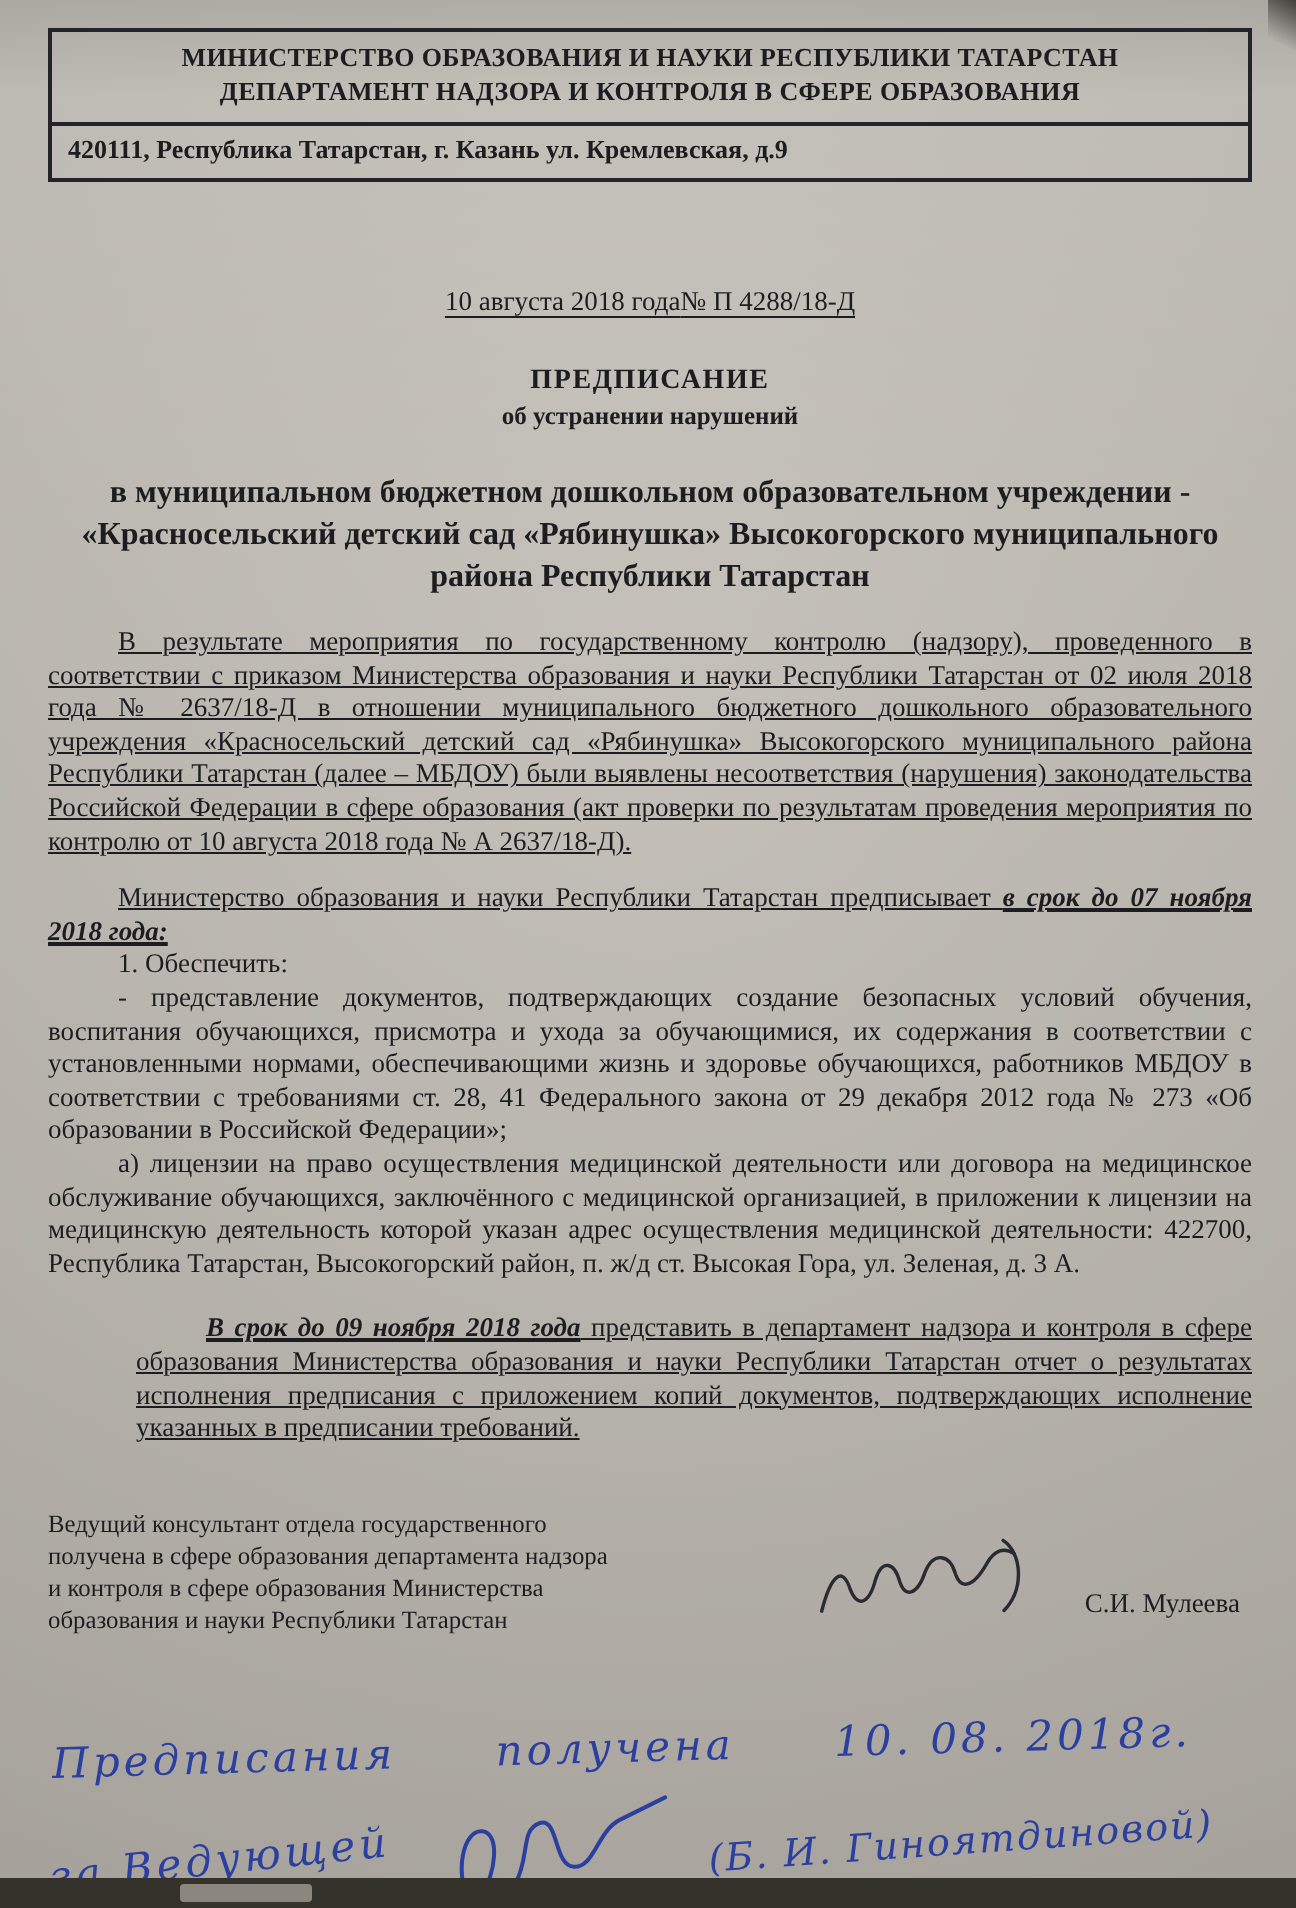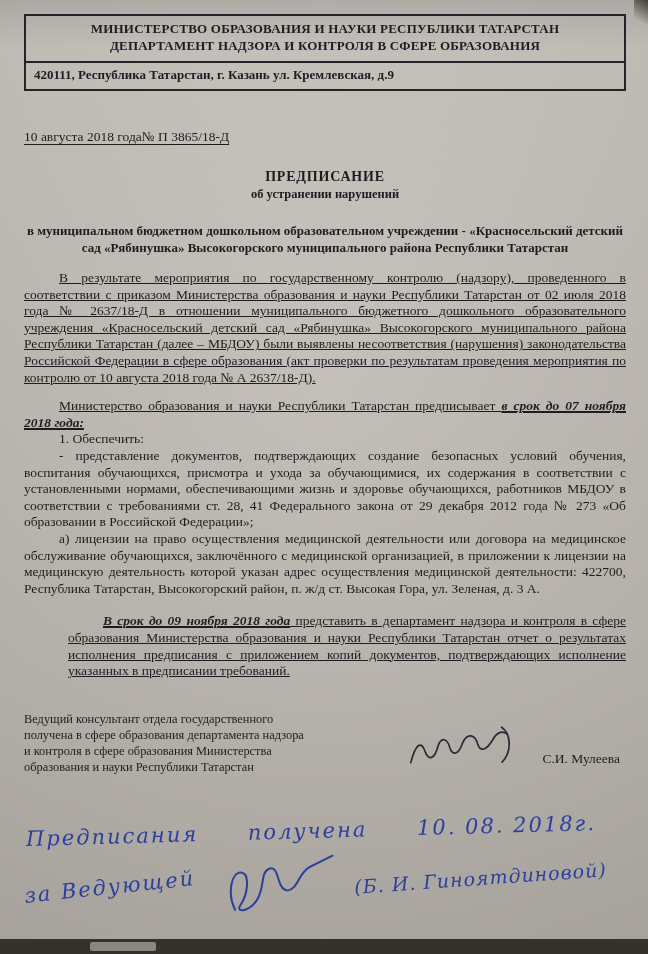--- a/index.html
+++ b/index.html
@@ -11,29 +11,29 @@
       radial-gradient(130% 110% at 50% 38%, rgba(255,255,255,0.10), rgba(0,0,0,0.10)),
       linear-gradient(180deg,#c6c2bb 0%, #beb9b2 35%, #b8b3ac 70%, #afaaa3 100%);
   }
   .content { padding:14px 22px 0 24px; }
 
   .header-box { border:2px solid #23232a; }
   .hrow1 { border-bottom:2px solid #23232a; text-align:center; font-weight:bold;
            font-size:13px; line-height:1.3; padding:5px 10px 6px; letter-spacing:0.2px; }
   .hrow2 { font-size:13px; padding:4px 8px 6px;font-weight:bold; }
 
-  .meta-row { display:flex; justify-content:flex-start; margin-top:38px; font-size:13.5px; }
+  .meta-row { display:flex; justify-content:center; margin-top:52px; font-size:13.5px; }
   .u { text-decoration:underline; text-underline-offset:3px; }
 
   .title { text-align:center; margin-top:24px; font-weight:bold; }
   .title-main { font-size:14px; letter-spacing:0.8px; }
   .title-sub { font-size:12.5px; margin-top:2px; }
 
   .addressee { margin-top:20px; text-align:center; font-weight:bold;
-               font-size:13px; line-height:1.32; }
+               font-size:16px; line-height:1.32; }
 
   .para { margin:0; text-indent:35px; text-align:justify; font-size:13.5px; line-height:1.23; }
   .gap { margin-top:12px;text-decoration:underline; }
   .emph { font-weight:bold; font-style:italic; text-decoration:underline; text-underline-offset:2px; }
 
   .sig-block { position:relative; height:96px; margin-top:31px; }
   .sig-position { position:absolute; left:0; top:0; width:352px; font-size:12.4px; line-height:1.3; }
   .sig-autograph { position:absolute; left:382px; top:16px; transform:rotate(-4deg); }
   .sig-name { position:absolute; right:6px; top:40px; font-size:13.5px; }
 
@@ -62,21 +62,21 @@
     <div class="header-box">
       <div class="hrow1">
         <div>МИНИСТЕРСТВО ОБРАЗОВАНИЯ И НАУКИ РЕСПУБЛИКИ ТАТАРСТАН</div>
         <div>ДЕПАРТАМЕНТ НАДЗОРА И КОНТРОЛЯ В СФЕРЕ ОБРАЗОВАНИЯ</div>
       </div>
       <div class="hrow2">420111, Республика Татарстан, г. Казань ул. Кремлевская, д.9</div>
     </div>
 
     <div class="meta-row">
       <span class="u">10 августа 2018 года</span>
-      <span class="u">№ П 3865/18-Д</span>
+      <span class="u">№ П 4288/18-Д</span>
     </div>
 
     <div class="title">
       <div class="title-main">ПРЕДПИСАНИЕ</div>
       <div class="title-sub">об устранении нарушений</div>
     </div>
 
     <div class="addressee">в муниципальном бюджетном дошкольном образовательном учреждении - «Красносельский детский сад «Рябинушка» Высокогорского муниципального района Республики Татарстан</div>
 
     <p class="para gap" style="margin-top:14px;">В результате мероприятия по государственному контролю (надзору), проведенного в соответствии с приказом Министерства образования и науки Республики Татарстан от 02 июля 2018 года № 2637/18-Д в отношении муниципального бюджетного дошкольного образовательного учреждения «Красносельский детский сад «Рябинушка» Высокогорского муниципального района Республики Татарстан (далее – МБДОУ) были выявлены несоответствия (нарушения) законодательства Российской Федерации в сфере образования (акт проверки по результатам проведения мероприятия по контролю от 10 августа 2018 года № А 2637/18-Д).</p>

